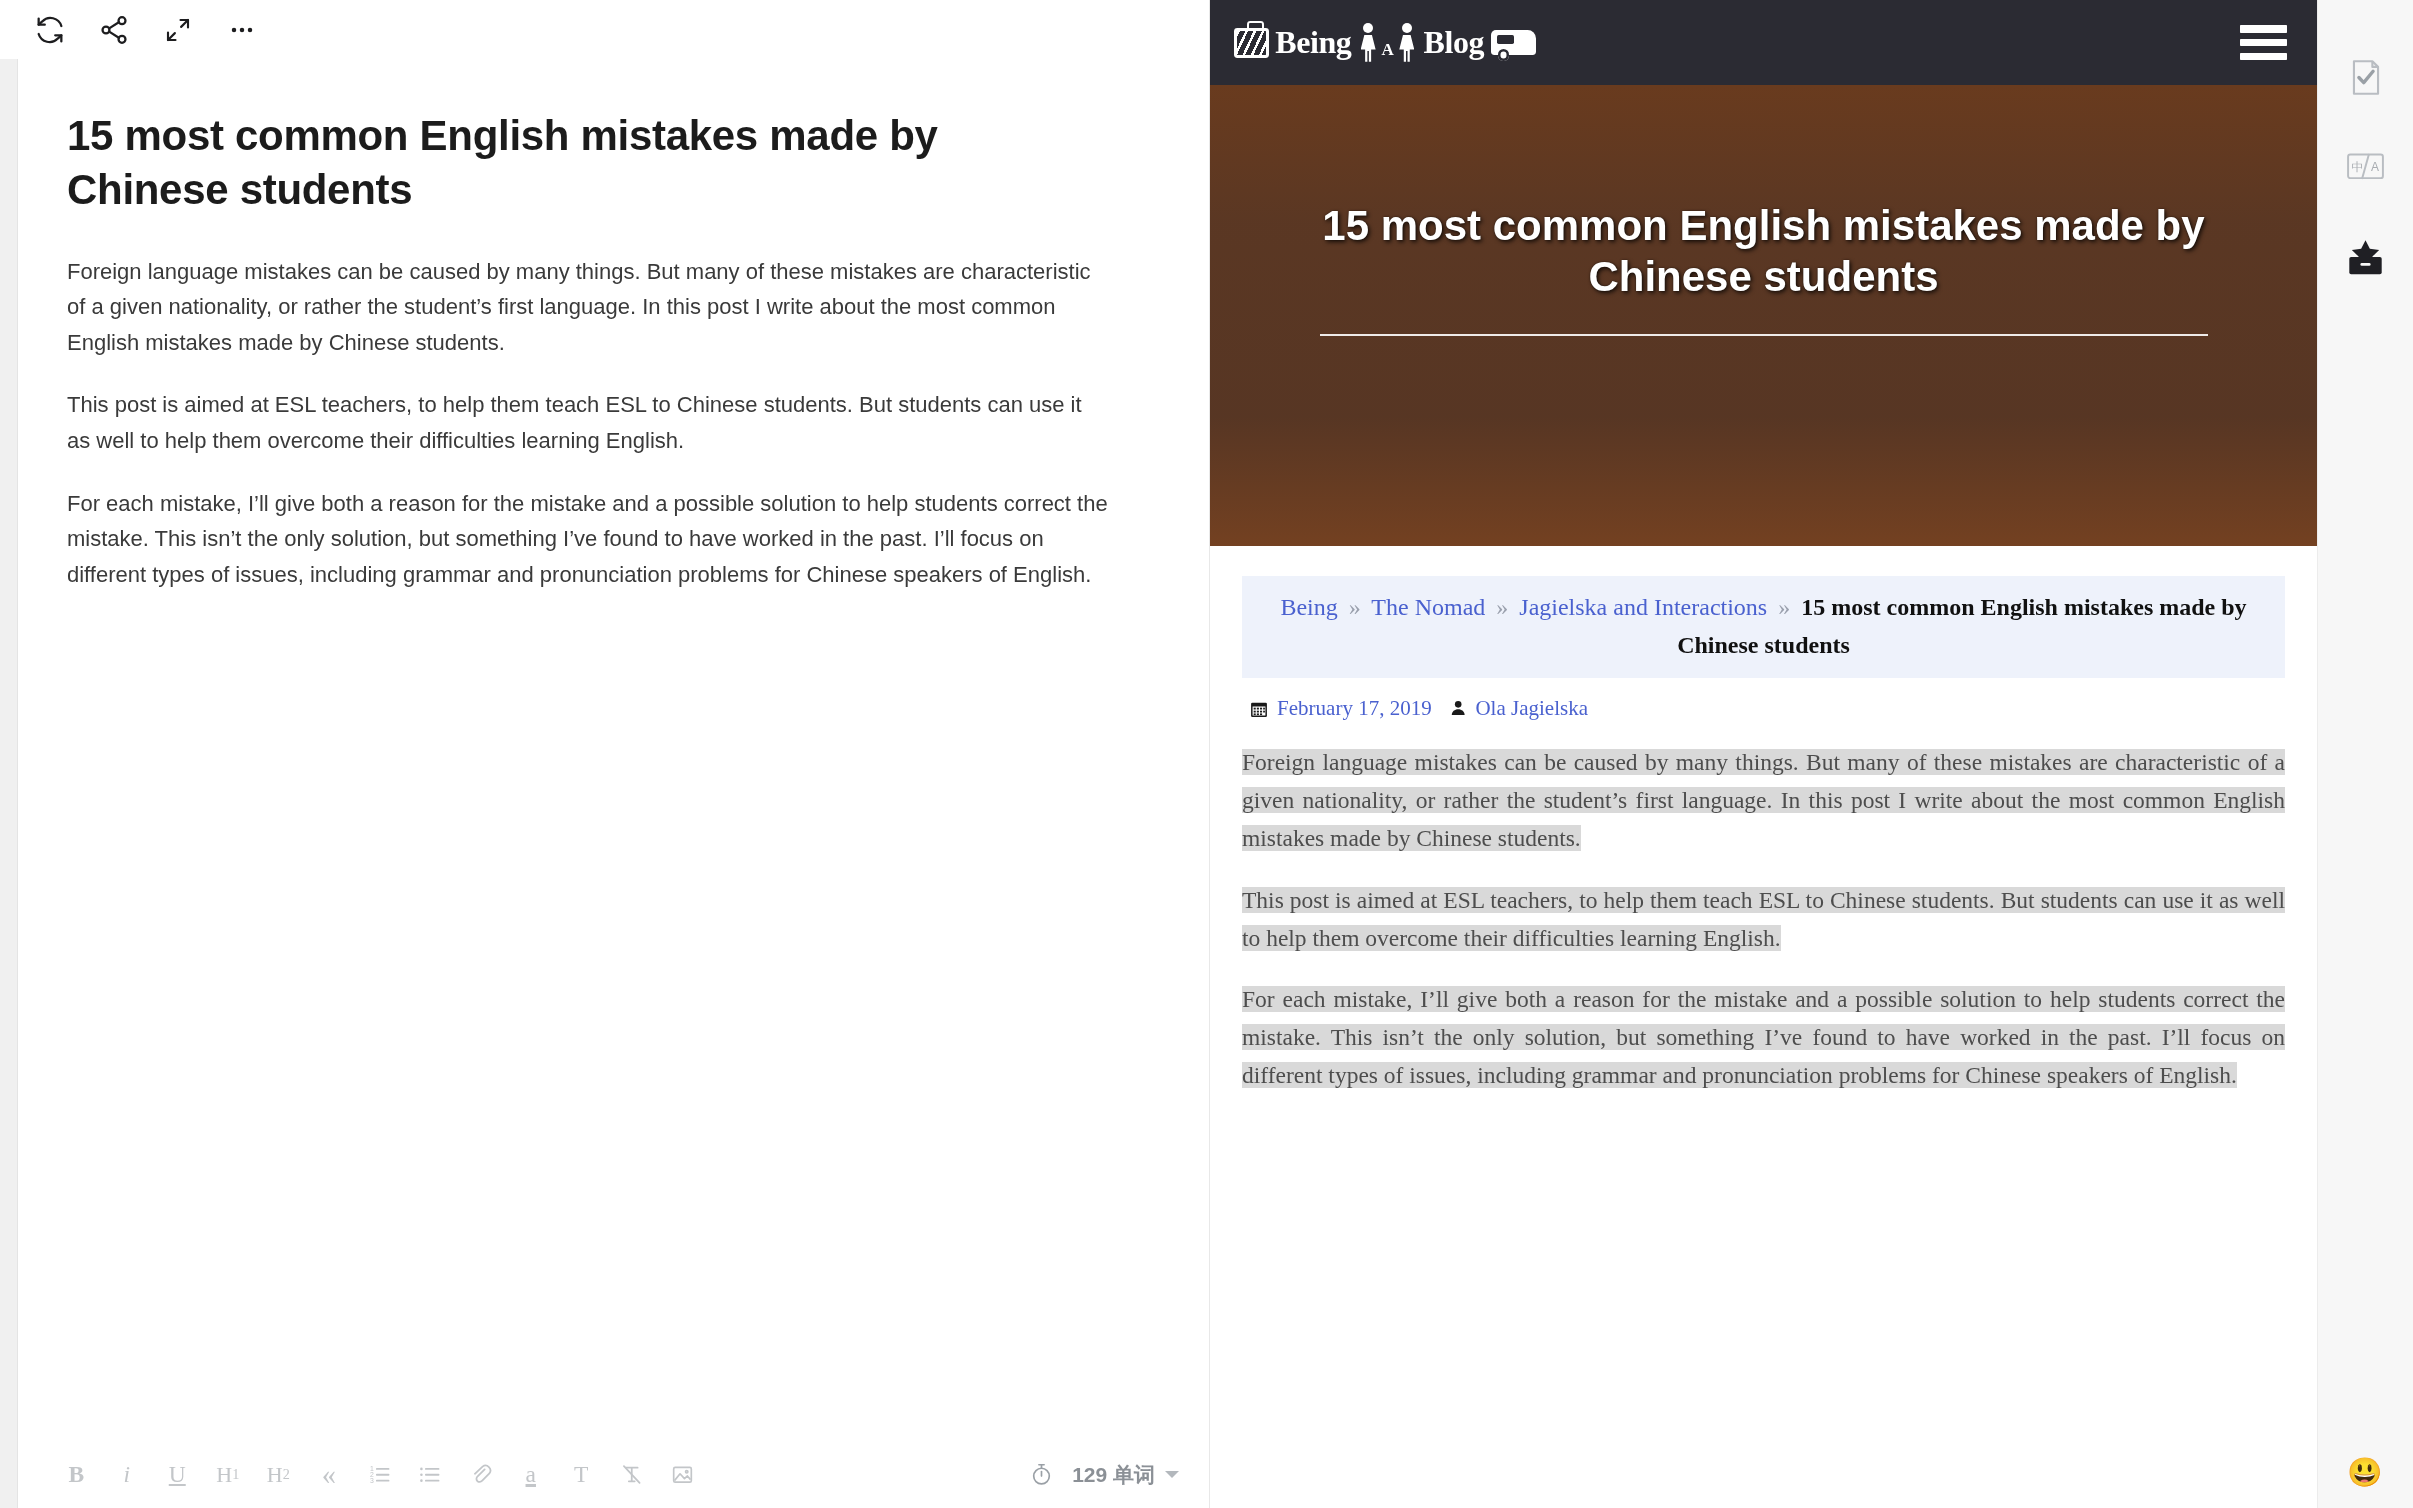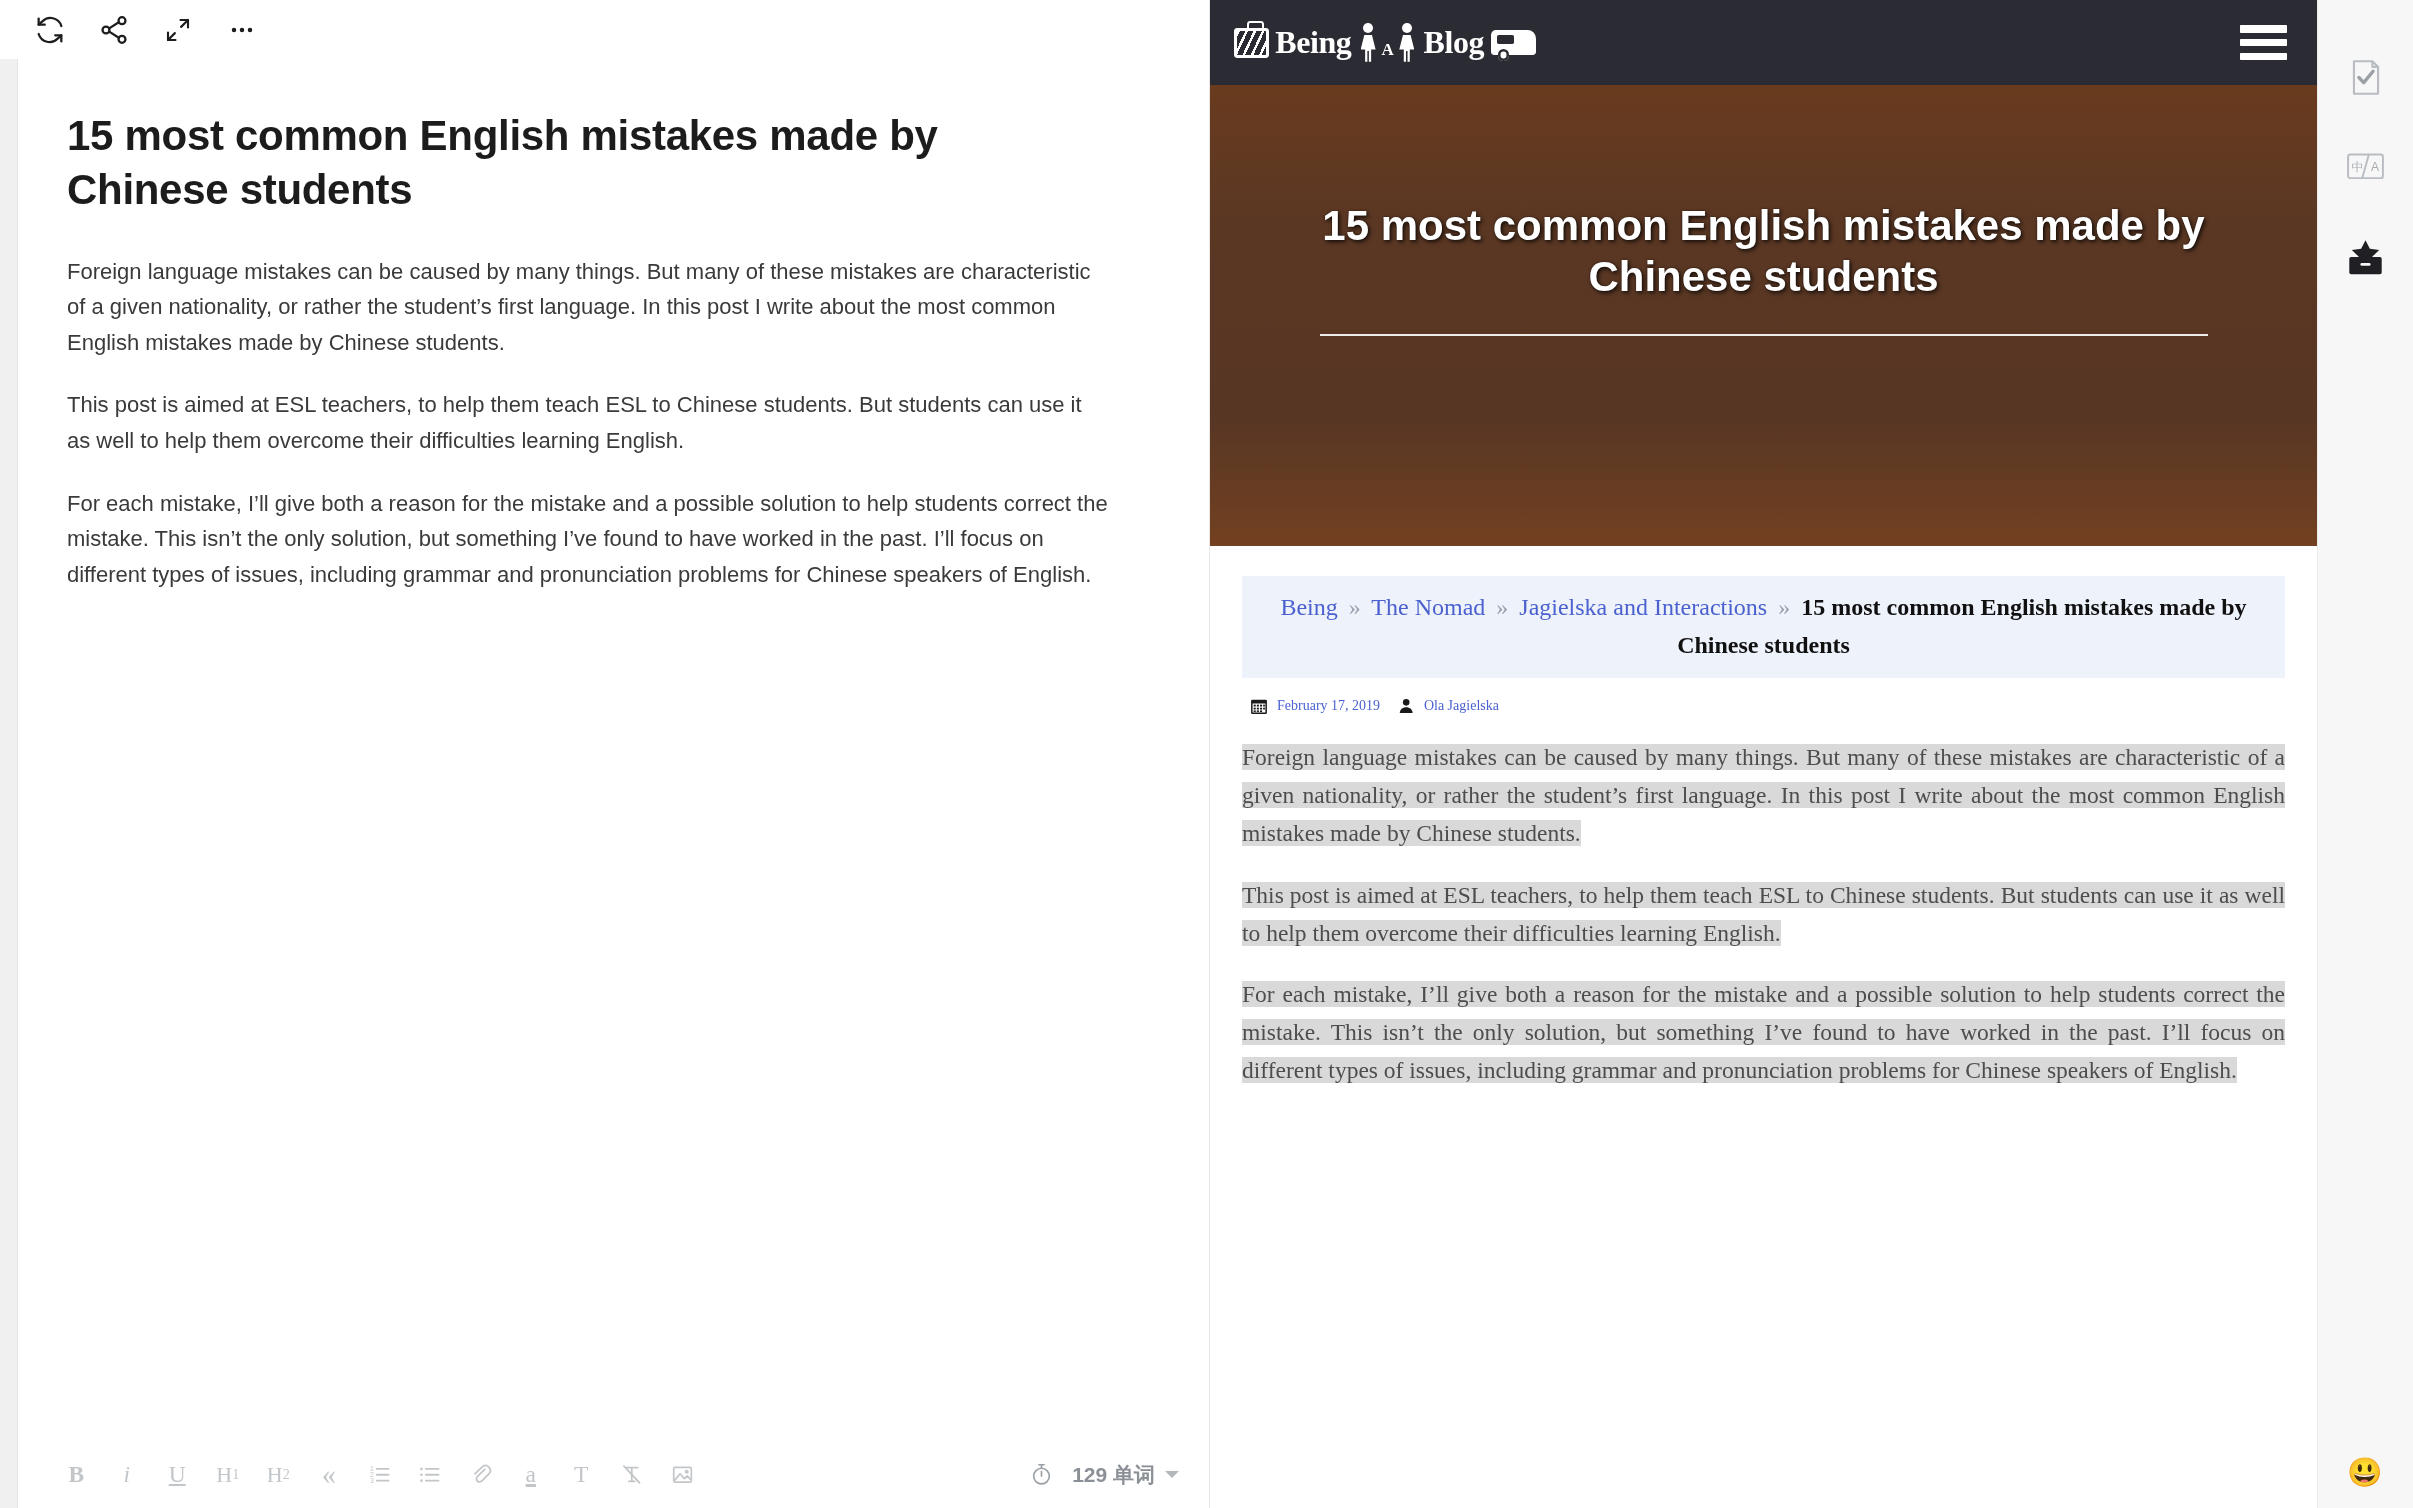--- a/index.html
+++ b/index.html
@@ -258,21 +258,21 @@
     color: #1a1a1a;
     font-family: "Liberation Serif", serif;
   }
   .breadcrumb a { color: #4a61cf; text-decoration: none; cursor: pointer; }
   .breadcrumb .sep { color: #9aa0ad; margin: 0 5px; }
   .breadcrumb .current { font-weight: 700; color: #111; }
 
   .post-meta {
     margin: 18.4px 0 0 6.7px;
     display: flex; align-items: center;
-    font-size: 14px;
+    font-size: 21px;
     font-family: "Liberation Serif", serif;
   }
   .post-meta .meta-item { display: flex; align-items: center; margin-right: 17px; color: #4a61cf; cursor: pointer; }
   .post-meta .meta-icon { margin-right: 8.4px; display: flex; color: #1a1a1a; }
 
   .post-body { margin-top: 22px; }
   .post-p {
     font-size: 23.5px;
     line-height: 1.62;
     color: #4d4d4d;

